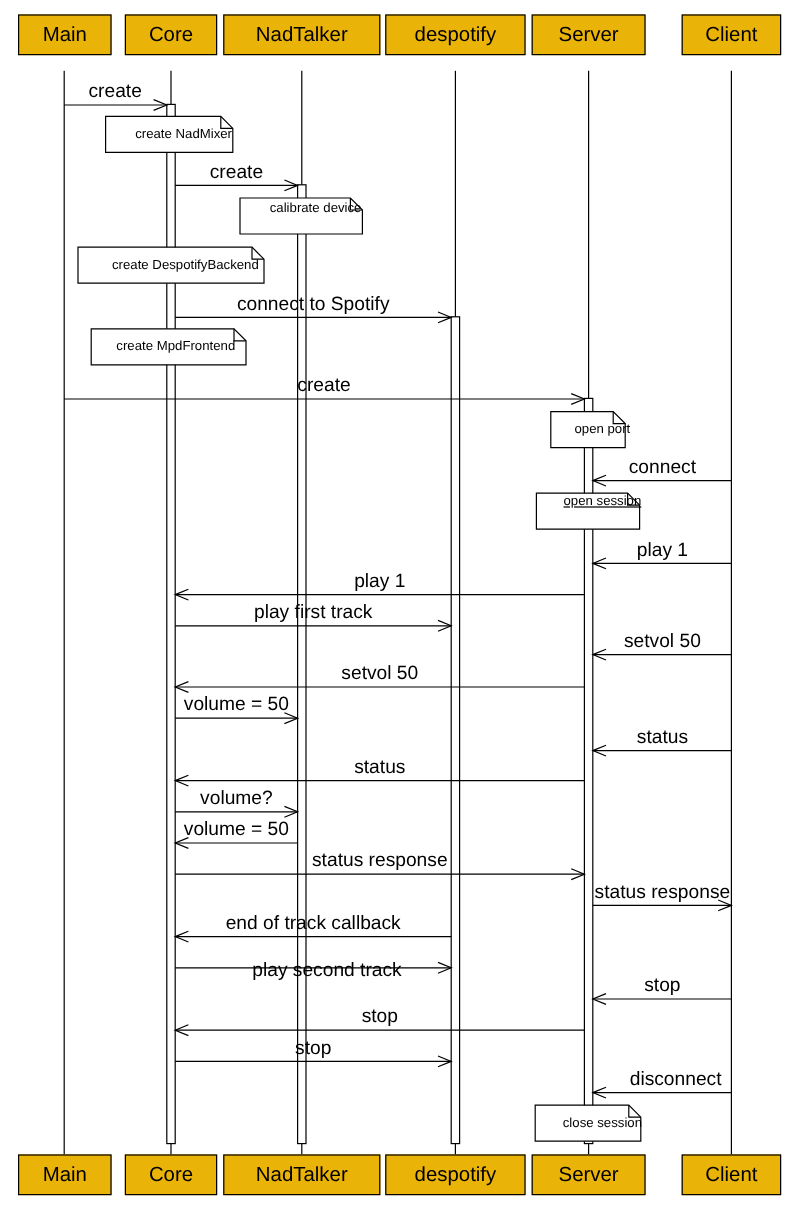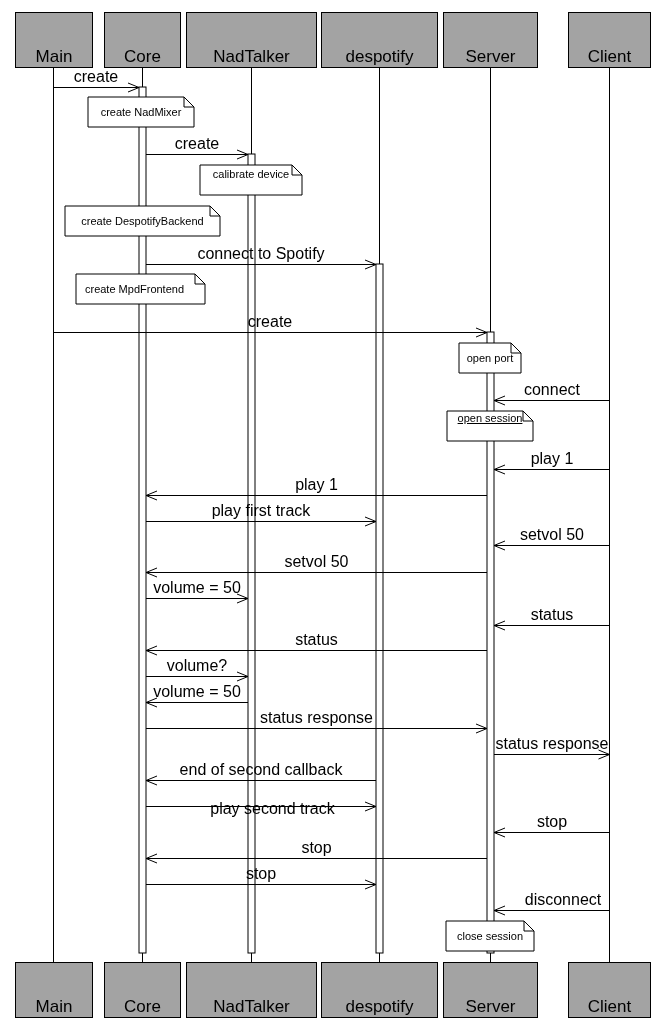--- a/index.html
+++ b/index.html
@@ -4,33 +4,34 @@
 <style>
   html,body { margin:0; padding:0; background:#fff; }
   .canvas {
     position:relative; width:663px; height:1018px;
     background:#fff; color:#000;
     font-family:"Liberation Sans", sans-serif;
     overflow:hidden;
   }
   .canvas svg { position:absolute; left:0; top:0; }
   .pbox {
-    position:absolute; height:56px; box-sizing:border-box;
-    border:1px solid #000; background:#a3a3a3;
-    display:flex; align-items:flex-end; justify-content:center;
+    position:absolute; height:34px; box-sizing:border-box;
+    border:1px solid #000; background:#eab308;
+    display:flex; align-items:center; justify-content:center;
     font-size:17px;
   }
   .msg {
     position:absolute; font-size:16px; line-height:14px;
     text-align:center; white-space:nowrap;
   }
   .notelabel {
     position:absolute; font-size:11px;
     display:flex; align-items:center; justify-content:center;
     white-space:nowrap;
+    padding-left:12px;
   }
 </style>
 </head>
 <body>
 
 <div class="canvas">
 
   <svg width="663" height="1018">
     <g stroke="#000" stroke-width="1" fill="none">
       <line x1="53.5" y1="59" x2="53.5" y2="962"></line>
@@ -227,21 +228,21 @@
   <div class="msg" style="left:146px;top:504px;width:230px;">play first track</div>
   <div class="msg" style="left:494px;top:528px;width:116px;">setvol 50</div>
   <div class="msg" style="left:146px;top:555px;width:341px;">setvol 50</div>
   <div class="msg" style="left:146px;top:581px;width:102px;">volume = 50</div>
   <div class="msg" style="left:494px;top:608px;width:116px;">status</div>
   <div class="msg" style="left:146px;top:633px;width:341px;">status</div>
   <div class="msg" style="left:146px;top:659px;width:102px;">volume?</div>
   <div class="msg" style="left:146px;top:685px;width:102px;">volume = 50</div>
   <div class="msg" style="left:146px;top:711px;width:341px;">status response</div>
   <div class="msg" style="left:494px;top:737px;width:116px;">status response</div>
-  <div class="msg" style="left:146px;top:763px;width:230px;">end of second callback</div>
+  <div class="msg" style="left:146px;top:763px;width:230px;">end of track callback</div>
   <div class="msg" style="left:146px;top:789px;width:253px;margin-top:13px;">play second track</div>
   <div class="msg" style="left:494px;top:815px;width:116px;">stop</div>
   <div class="msg" style="left:146px;top:841px;width:341px;">stop</div>
   <div class="msg" style="left:146px;top:867px;width:230px;">stop</div>
   <div class="msg" style="left:494px;top:893px;width:138px;">disconnect</div>
 
   <div class="notelabel" style="left:88px;top:97px;width:106px;height:30px;">create NadMixer</div>
   <div class="notelabel" style="left:200px;top:159px;width:102px;height:29px;">calibrate device</div>
   <div class="notelabel" style="left:65px;top:206px;width:155px;height:30px;">create DespotifyBackend</div>
   <div class="notelabel" style="left:76px;top:274px;width:117px;height:30px;">create MpdFrontend</div>

